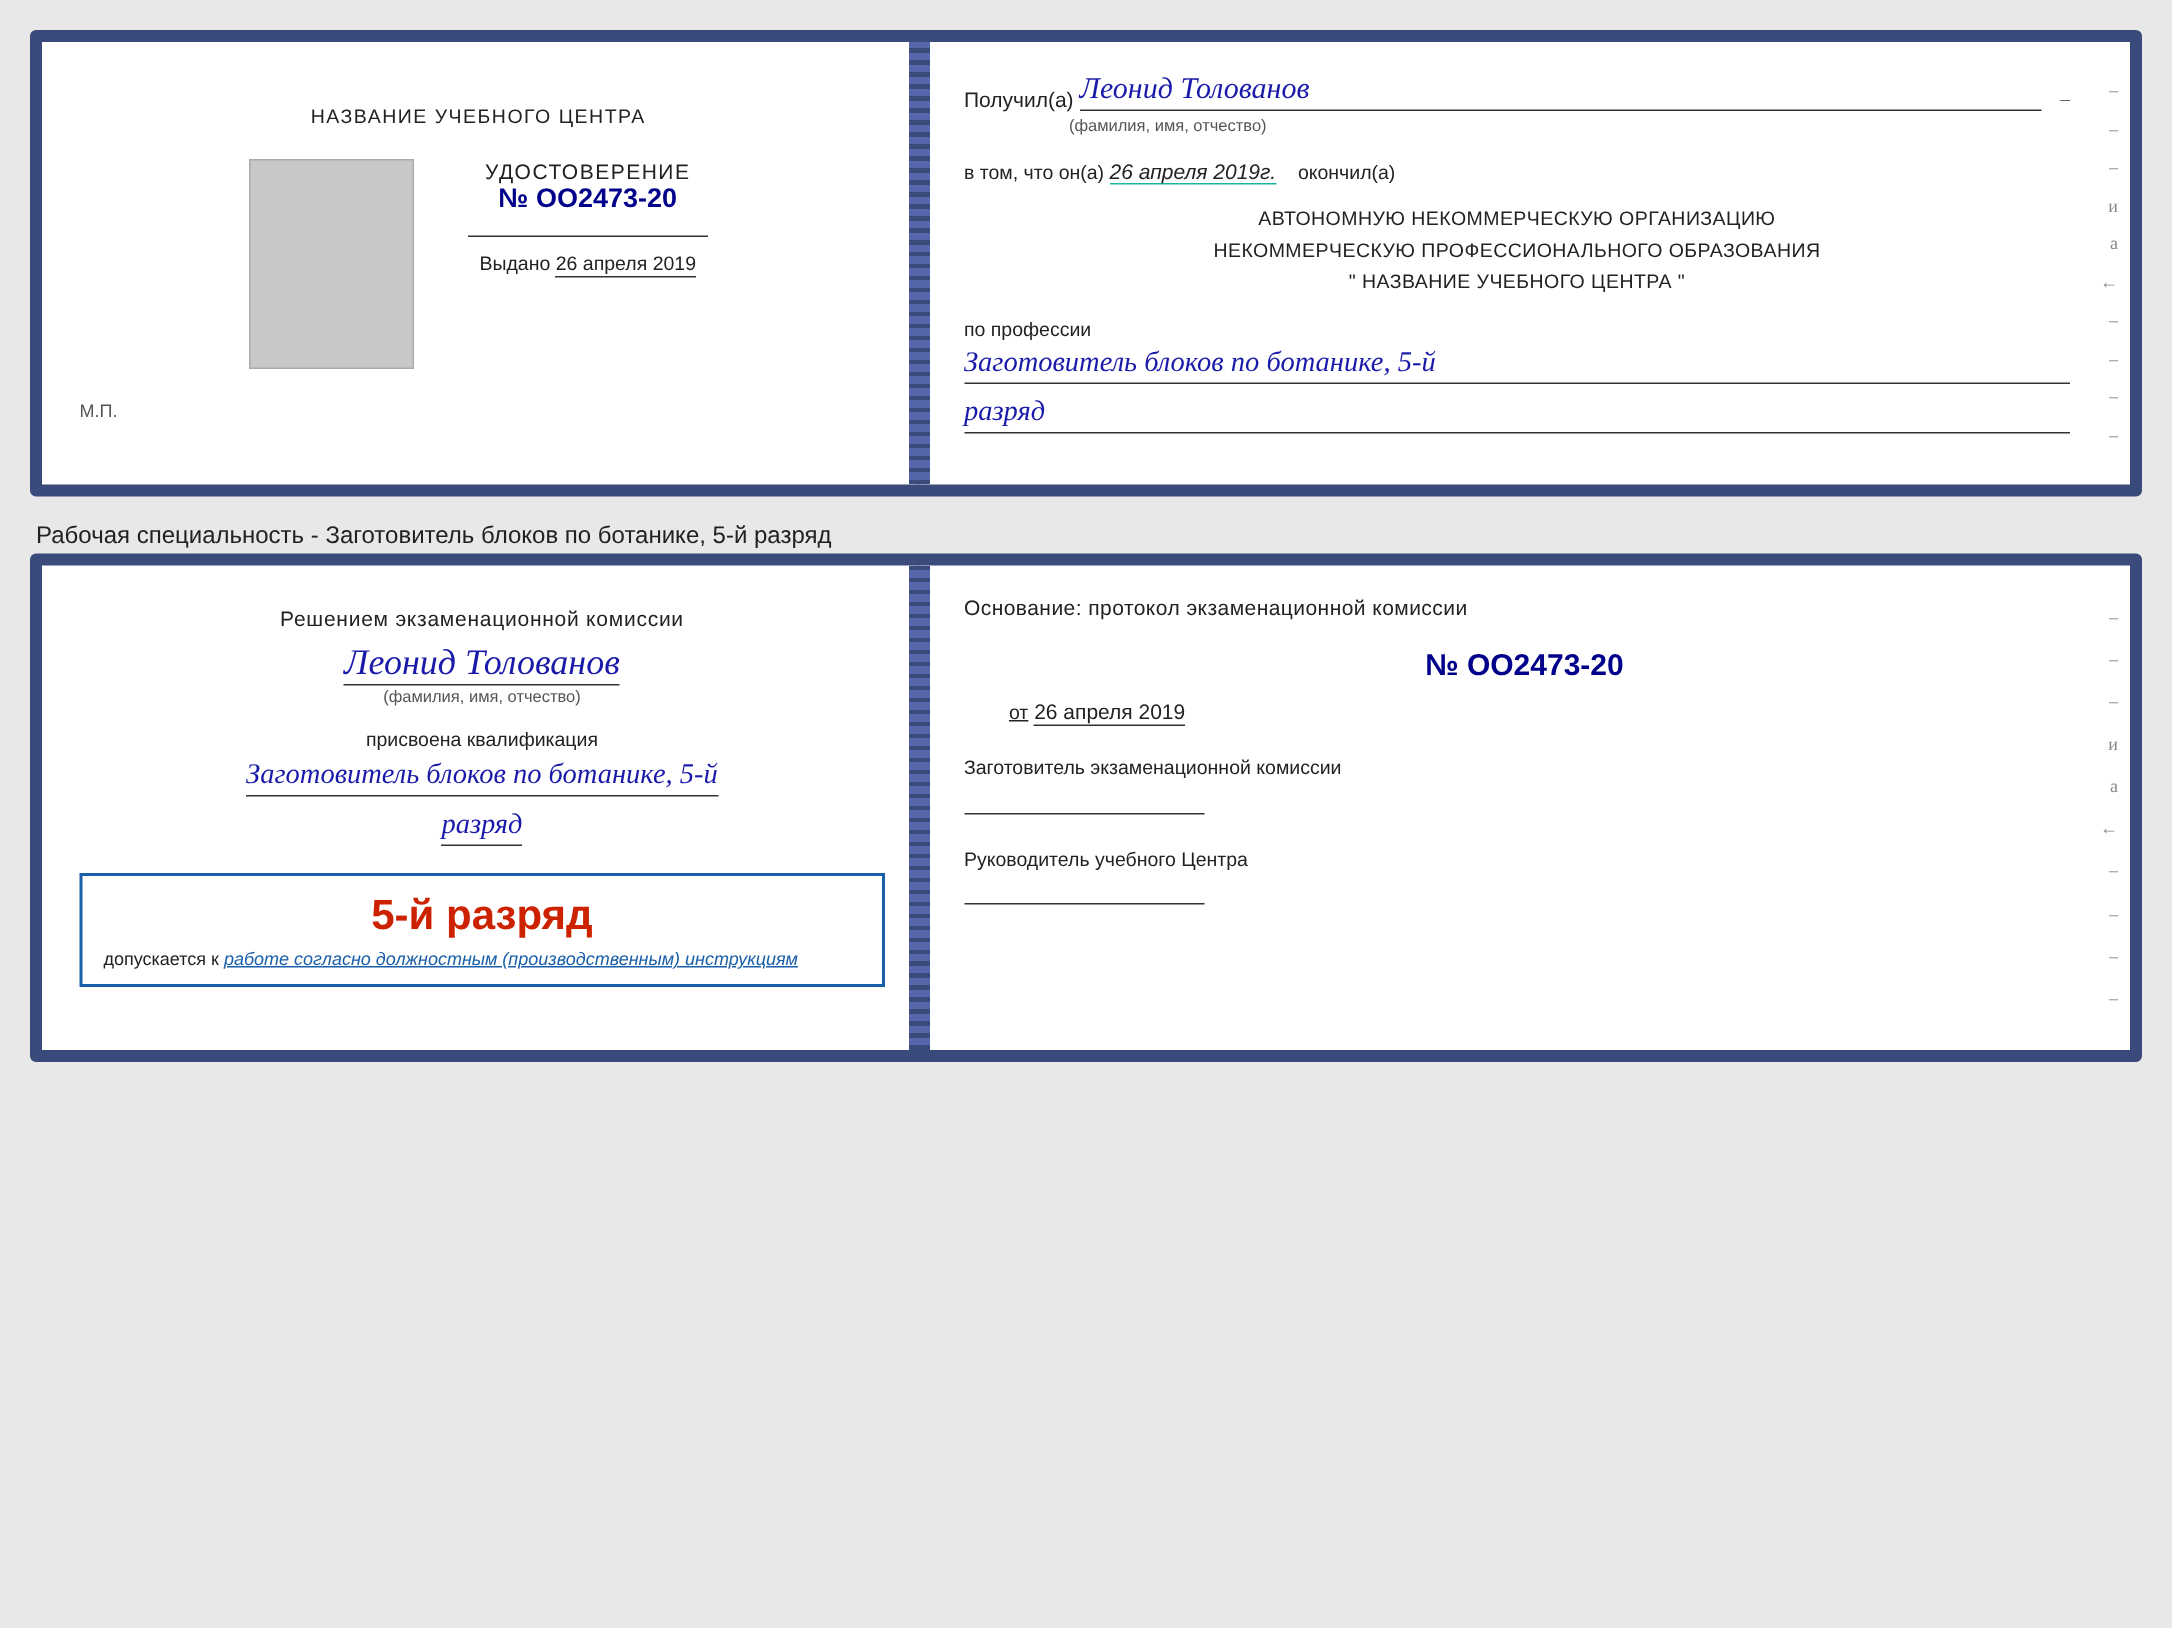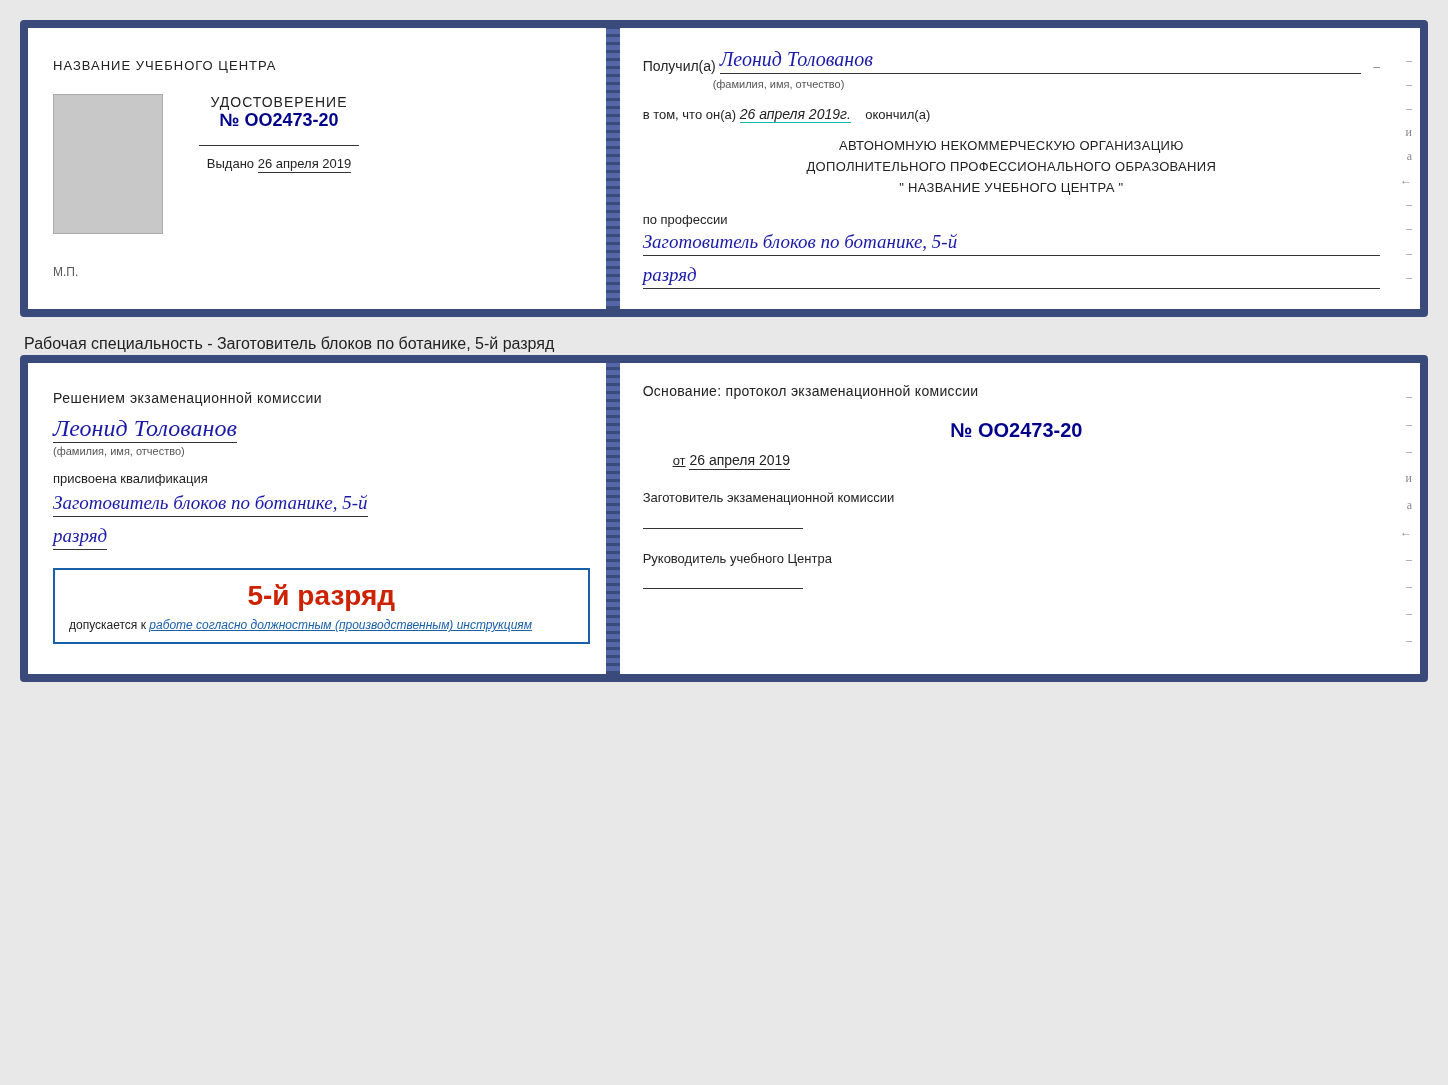--- a/index.html
+++ b/index.html
@@ -17,24 +17,24 @@
       border-radius: 4px;
       margin-bottom: 18px;
       display: flex;
       position: relative;
       overflow: hidden;
     }
 
     .doc-left {
       width: 42%;
       border-right: 3px solid #3a4a7a;
-      padding: 30px 25px;
+      padding: 42px 25px;
       display: flex;
       flex-direction: column;
-      align-items: flex-start;
+      align-items: center;
       position: relative;
     }
 
     .doc-right {
       width: 58%;
       padding: 20px 30px;
       position: relative;
     }
 
     
@@ -385,21 +385,21 @@
 
     <div class="confirm-text" style="margin-top:16px;">
       <span>в том, что он(а)</span>
       <span class="confirm-date">26 апреля 2019г.</span>
       &nbsp;&nbsp;
       <span>окончил(а)</span>
     </div>
 
     <div class="org-block">
       <div>АВТОНОМНУЮ НЕКОММЕРЧЕСКУЮ ОРГАНИЗАЦИЮ</div>
-      <div>ДОПОЛНИТЕЛЬНОГО ПРОФЕССИОНАЛЬНОГО ОБРАЗОВАНИЯ</div>
+      <div>НЕКОММЕРЧЕСКУЮ ПРОФЕССИОНАЛЬНОГО ОБРАЗОВАНИЯ</div>
       <div>"  НАЗВАНИЕ УЧЕБНОГО ЦЕНТРА  "</div>
     </div>
 
     <div class="profession-label">по профессии</div>
     <span class="profession-value">Заготовитель блоков по ботанике, 5-й</span>
     <span class="rank-value">разряд</span>
 
     <div class="side-marks">
       <span class="side-mark">–</span>
       <span class="side-mark">–</span>

